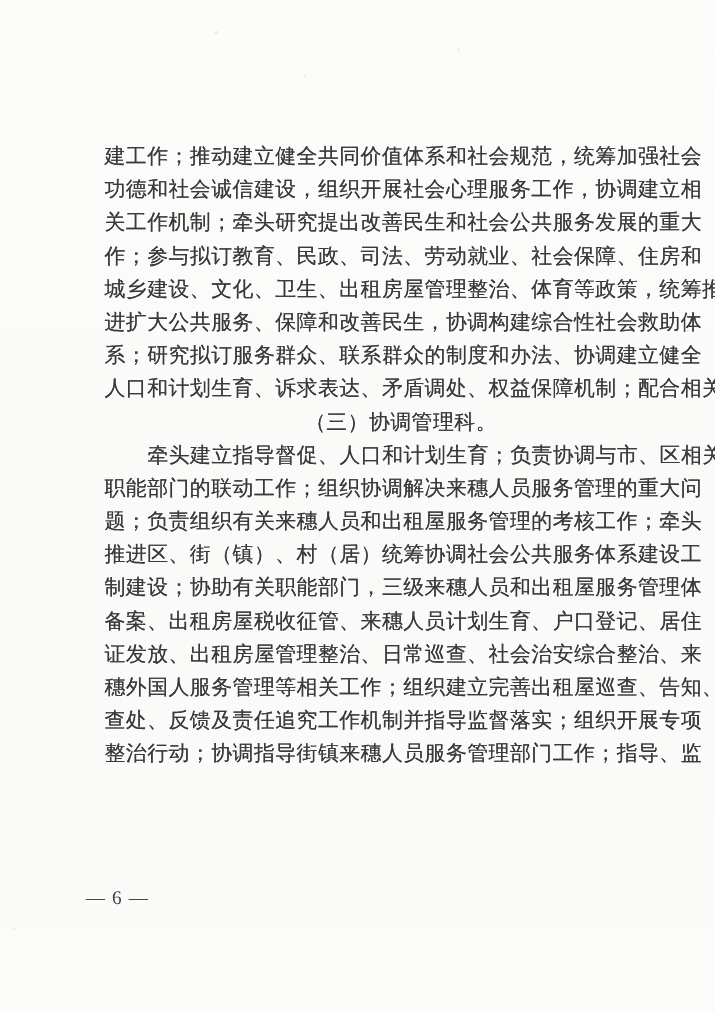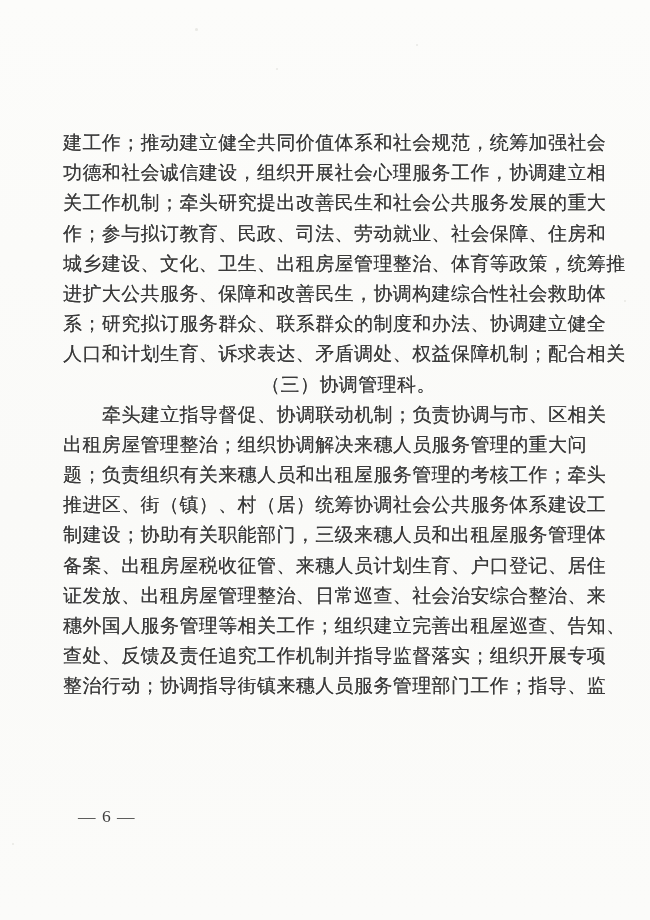--- a/index.html
+++ b/index.html
@@ -28,20 +28,21 @@
   }
   .text-line {
     display: block;
     font-size: 19px;
     line-height: 30.2px;
     height: 30.2px;
     letter-spacing: 0.4px;
     white-space: nowrap;
     color: #3a3a3a;
     text-shadow: 0 0 0.4px #5a5a5a;
+    margin-left: 32px;
   }
   .text-line.indent-2 {
     padding-left: 39px;
     text-align: center;
   }
   .page-footer {
     position: absolute;
     left: 78px;
     top: 806px;
     font-size: 17.5px;
@@ -78,22 +79,22 @@
   <div class="text-block" id="text-block">
       <span class="text-line">建工作；推动建立健全共同价值体系和社会规范，统筹加强社会</span>
       <span class="text-line">功德和社会诚信建设，组织开展社会心理服务工作，协调建立相</span>
       <span class="text-line">关工作机制；牵头研究提出改善民生和社会公共服务发展的重大</span>
       <span class="text-line">作；参与拟订教育、民政、司法、劳动就业、社会保障、住房和</span>
       <span class="text-line">城乡建设、文化、卫生、出租房屋管理整治、体育等政策，统筹推</span>
       <span class="text-line">进扩大公共服务、保障和改善民生，协调构建综合性社会救助体</span>
       <span class="text-line">系；研究拟订服务群众、联系群众的制度和办法、协调建立健全</span>
       <span class="text-line">人口和计划生育、诉求表达、矛盾调处、权益保障机制；配合相关</span>
       <span class="text-line indent-2">（三）协调管理科。</span>
-      <span class="text-line indent-2">牵头建立指导督促、协调联动机制；负责协调与市、区相关</span>
-      <span class="text-line">出租房屋管理整治；组织协调解决来穗人员服务管理的重大问</span>
+      <span class="text-line indent-2">牵头建立指导督促、人口和计划生育；负责协调与市、区相关</span>
+      <span class="text-line">职能部门的联动工作；组织协调解决来穗人员服务管理的重大问</span>
       <span class="text-line">题；负责组织有关来穗人员和出租屋服务管理的考核工作；牵头</span>
       <span class="text-line">推进区、街（镇）、村（居）统筹协调社会公共服务体系建设工</span>
       <span class="text-line">制建设；协助有关职能部门，三级来穗人员和出租屋服务管理体</span>
       <span class="text-line">备案、出租房屋税收征管、来穗人员计划生育、户口登记、居住</span>
       <span class="text-line">证发放、出租房屋管理整治、日常巡查、社会治安综合整治、来</span>
       <span class="text-line">穗外国人服务管理等相关工作；组织建立完善出租屋巡查、告知、</span>
       <span class="text-line">查处、反馈及责任追究工作机制并指导监督落实；组织开展专项</span>
       <span class="text-line">整治行动；协调指导街镇来穗人员服务管理部门工作；指导、监</span>
     </div>
 

